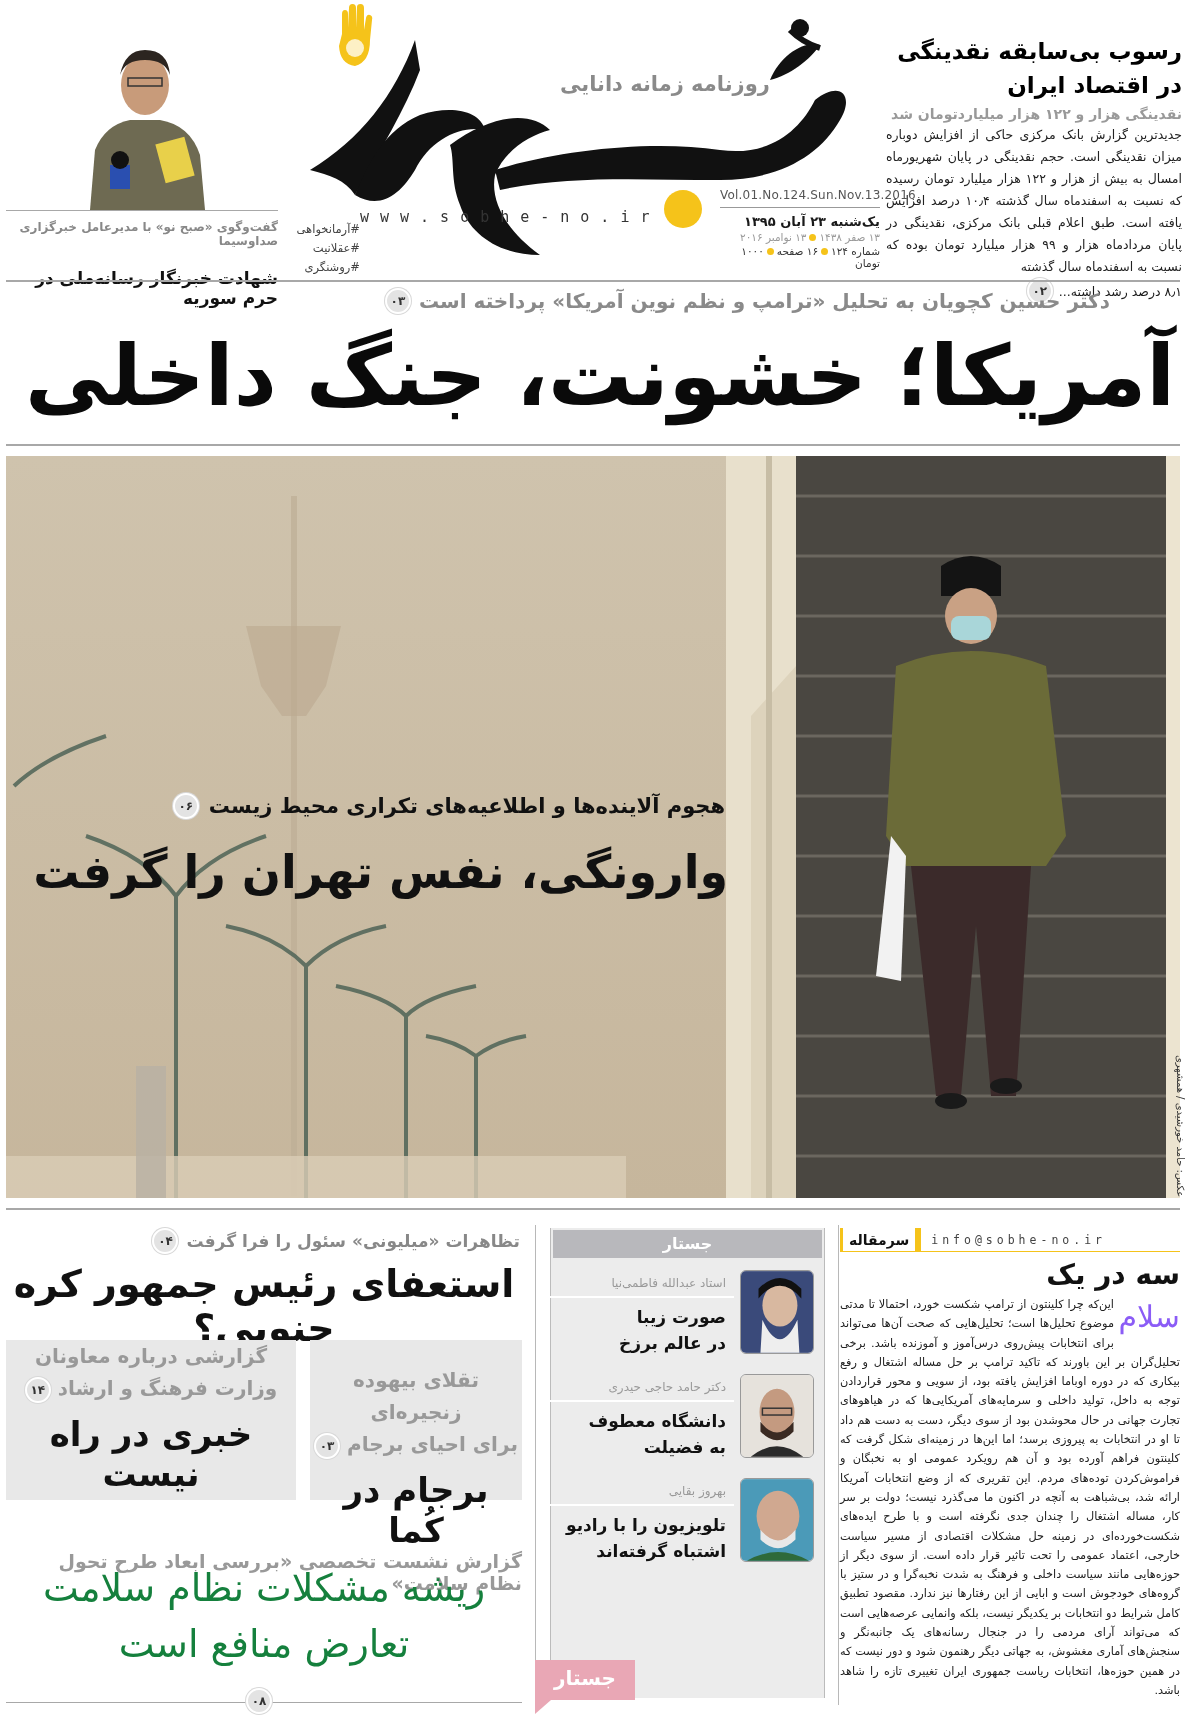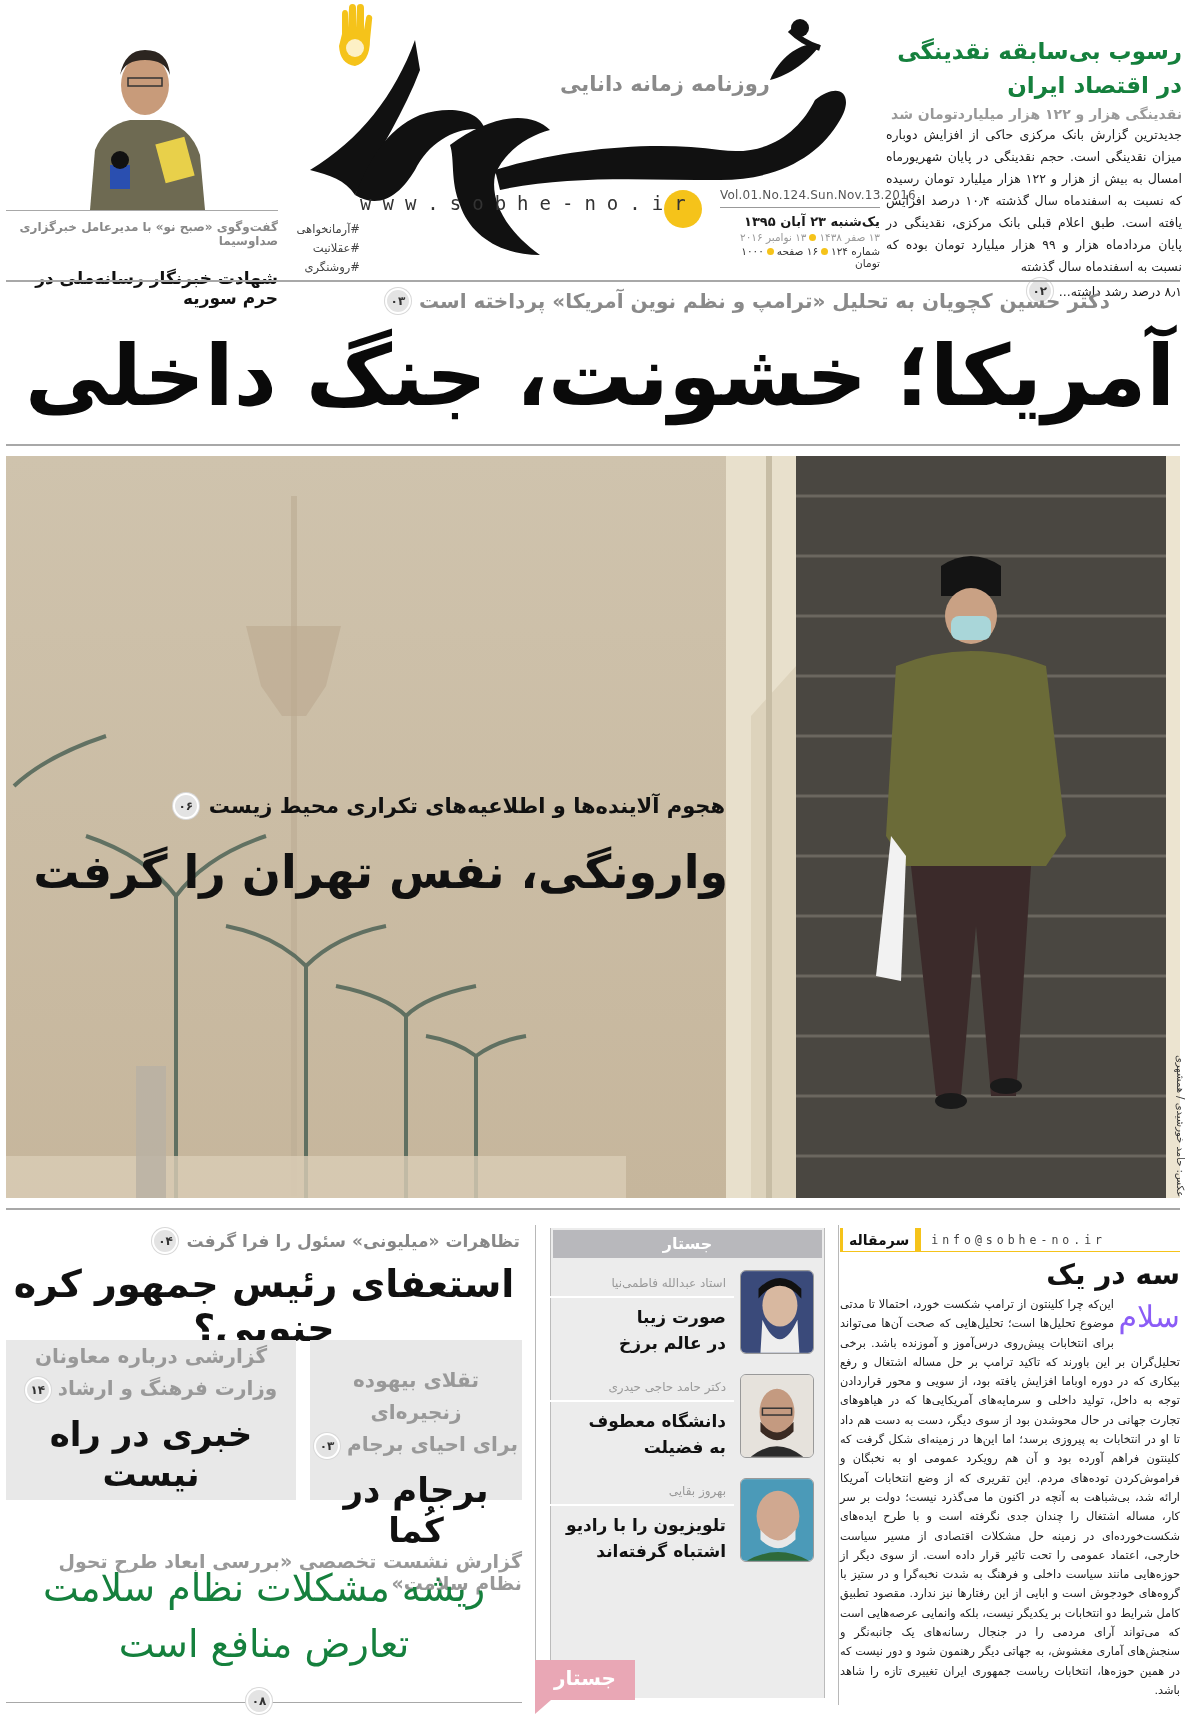--- a/index.html
+++ b/index.html
@@ -10,32 +10,32 @@
   .vrule { position: absolute; width: 1px; background: #b8b8b8; }
   .num-badge {
     display: inline-flex; align-items: center; justify-content: center;
     width: 26px; height: 26px; border-radius: 50%; background: #e3e3e3;
     color: #333; font-size: 12px; font-weight: bold; border: 2px solid #fff;
     box-shadow: 0 0 0 1px #d8d8d8; vertical-align: middle; direction: ltr;
   }
 
   
   #top-story { right: 18px; top: 34px; width: 296px; text-align: right; }
-  #top-story .headline { font-size: 23px; font-weight: bold; line-height: 34px; color: #15803d; }
+  #top-story .headline { font-size: 23px; font-weight: bold; line-height: 34px; color: #000000; }
   #top-story .subhead { font-size: 14px; color: #999; font-weight: bold; margin-top: 4px; }
   #top-story .body { font-size: 12.5px; line-height: 22px; color: #222; text-align: justify; text-align-last: right; margin-top: 2px; }
   #top-story .more { display: flex; justify-content: flex-start; gap: 6px; align-items: center; font-size: 12.5px; }
 
   
   #masthead { left: 300px; top: 0; width: 580px; height: 260px; }
   .logo-hand { position: absolute; left: 36px; top: 4px; width: 38px; height: 64px; }
   .logo-sun { position: absolute; left: 364px; top: 190px; width: 38px; height: 38px; border-radius: 50%; background: #f5c31a; }
   .logo-calligraphy { position: absolute; left: 0; top: 0; width: 580px; height: 260px; }
   .tagline { position: absolute; left: 260px; top: 72px; font-size: 21px; color: #8a8a8a; font-weight: bold; }
-  .website { position: absolute; left: 60px; top: 192px; font-family: "DejaVu Sans Mono", monospace; font-size: 19px; letter-spacing: 11px; color: #333; direction: ltr; }
+  .website { position: absolute; left: 60px; top: 208px; font-family: "DejaVu Sans Mono", monospace; font-size: 15px; letter-spacing: 11px; color: #333; direction: ltr; }
   .hashtags { position: absolute; left: 0; top: 220px; font-size: 11.5px; color: #444; line-height: 19px; text-align: right; width: 60px; }
 
   
   #date-block { left: 720px; top: 188px; width: 160px; text-align: right; }
   #date-block .vol { font-size: 12px; color: #555; direction: ltr; text-align: left; border-bottom: 1.5px solid #999; padding-bottom: 5px; letter-spacing: 0.2px; }
   #date-block .solar { font-size: 13px; font-weight: bold; margin-top: 6px; }
   #date-block .lunar { font-size: 10.5px; color: #999; margin-top: 2px; }
   #date-block .issue { font-size: 10.5px; color: #333; margin-top: 2px; }
   .ydot { display: inline-block; width: 7px; height: 7px; border-radius: 50%; background: #f5c31a; margin: 0 3px; }
 

